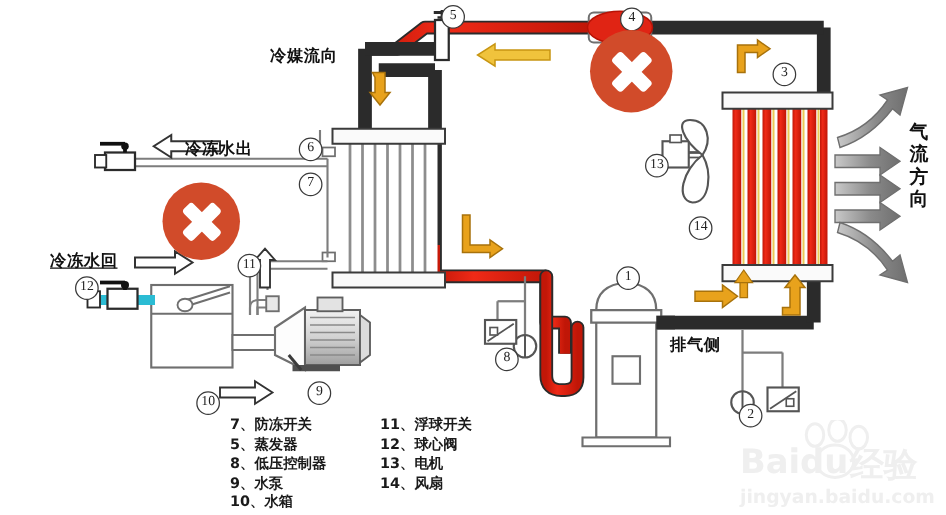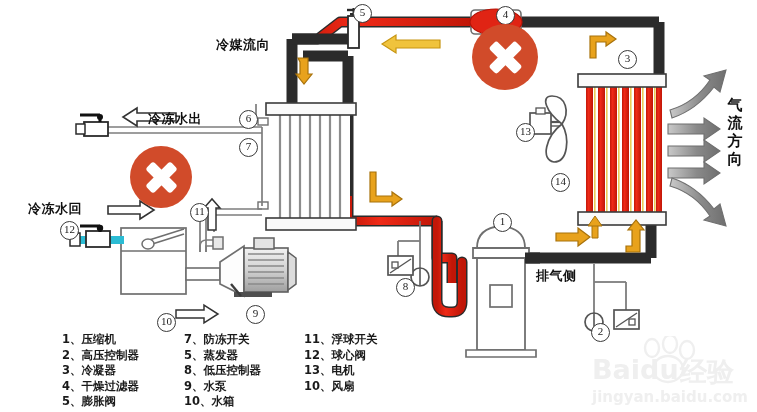--- a/index.html
+++ b/index.html
@@ -365,21 +365,21 @@
       <path d="M208,224 L208,208 L204,208 L212,199 L220,208 L216,208 L216,230 L208,230 Z" fill="#ffffff" stroke="#333" stroke-width="1.5"></path>
 
       <path d="M176,310 L204,310 L204,305 L218,314 L204,323 L204,318 L176,318 Z" fill="#ffffff" stroke="#333" stroke-width="1.5"></path>
     </g>
   </svg>
 
   <div class="lbl cn" style="left:216px;top:36px;">冷媒流向</div>
 
   <div class="lbl cn" style="left:148px;top:110px;">冷冻水出</div>
 
-  <div class="lbl cn" style="left:28px;top:200px;">冷冻水回</div>
+  <div class="lbl cn" style="left:40px;top:200px;text-decoration:underline;">冷冻水回</div>
 
   <div class="lbl cn" style="left:536px;top:267px;">排气侧</div>
 
   <div class="lbl" style="left:726px;top:96px;">
     <div class="cn-v">气</div>
     <div class="cn-v">流</div>
     <div class="cn-v">方</div>
     <div class="cn-v">向</div>
   </div>
 
@@ -405,39 +405,32 @@
         <div class="bar" style="width: 35px; height: 11px; left: 13.5px; top: 25.5px; transform: rotate(45deg);"></div>
         <div class="bar" style="width: 35px; height: 11px; left: 13.5px; top: 25.5px; transform: rotate(-45deg);"></div>
       </div>
       <div class="xbadge" style="left: 472px; top: 24px; width: 66px; height: 66px; background: rgb(209, 75, 42);">
         <div class="bar" style="width: 37px; height: 11px; left: 14.5px; top: 27.5px; transform: rotate(45deg);"></div>
         <div class="bar" style="width: 37px; height: 11px; left: 14.5px; top: 27.5px; transform: rotate(-45deg);"></div>
       </div>
     </div>
 
   <div id="legend">
-    <div class="lgcol" id="lgc1">
-        <div class="row">1、压缩机</div>
-        <div class="row">2、高压控制器</div>
-        <div class="row">3、冷凝器</div>
-        <div class="row">4、干燥过滤器</div>
-        <div class="row">5、膨胀阀</div>
-      </div>
     <div class="lgcol" id="lgc2">
         <div class="row">7、防冻开关</div>
         <div class="row">5、蒸发器</div>
         <div class="row">8、低压控制器</div>
         <div class="row">9、水泵</div>
         <div class="row">10、水箱</div>
       </div>
     <div class="lgcol" id="lgc3">
         <div class="row">11、浮球开关</div>
         <div class="row">12、球心阀</div>
         <div class="row">13、电机</div>
-        <div class="row">10、风扇</div>
+        <div class="row">14、风扇</div>
       </div>
   </div>
 
   <div id="wm">
     <svg width="165" height="74" viewBox="0 0 165 74">
       <g fill="none" stroke="#efefef" stroke-width="2.4">
         <ellipse cx="60" cy="12" rx="7" ry="9"></ellipse>
         <ellipse cx="78" cy="8" rx="7" ry="9"></ellipse>
         <ellipse cx="95" cy="14" rx="7" ry="9"></ellipse>
         <ellipse cx="76" cy="33" rx="15" ry="13"></ellipse>

